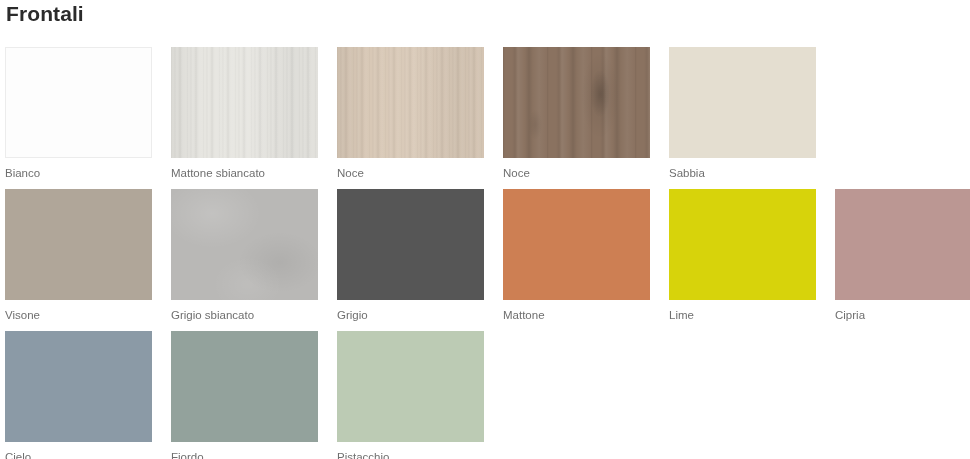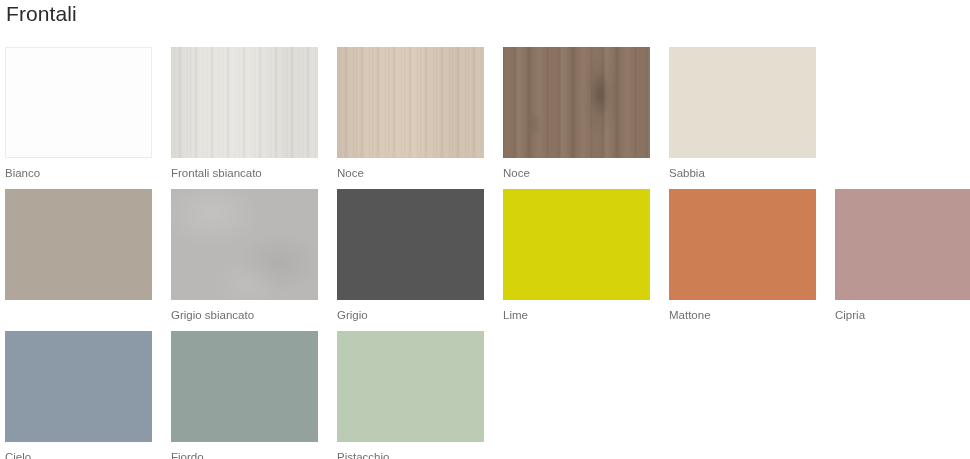--- a/index.html
+++ b/index.html
@@ -19,21 +19,21 @@
     width: 970px;
     height: 459px;
     background: #ffffff;
   }
   .page-title {
     position: absolute;
     left: 6px;
     top: 0px;
     font-size: 21px;
     line-height: 28px;
-    font-weight: 400;
+    font-weight: 700;
     color: #2b2b2b;
     letter-spacing: 0.1px;
   }
   .swatch-grid {
     position: absolute;
     left: 5px;
     top: 47px;
     width: 965px;
   }
   .swatch-row {
@@ -114,21 +114,21 @@
       <div class="swatch-row">
         <div class="swatch-cell">
           <div class="swatch bordered" style="background: rgb(253, 253, 253);"></div>
           <div class="swatch-label">Bianco</div>
         </div>
         <div class="swatch-cell">
           <div class="swatch" style="background: rgb(230, 229, 224);">
             <span class="grain fine"></span>
             <span class="grain soft-shade"></span>
           </div>
-          <div class="swatch-label">Frontali sbiancato</div>
+          <div class="swatch-label">Mattone sbiancato</div>
         </div>
         <div class="swatch-cell">
           <div class="swatch" style="background: rgb(216, 200, 182);">
             <span class="grain fine"></span>
             <span class="grain soft-shade"></span>
           </div>
           <div class="swatch-label">Noce</div>
         </div>
         <div class="swatch-cell">
           <div class="swatch" style="background: rgb(138, 114, 96);">
@@ -138,38 +138,39 @@
           <div class="swatch-label">Noce</div>
         </div>
         <div class="swatch-cell">
           <div class="swatch" style="background: rgb(228, 222, 208);"></div>
           <div class="swatch-label">Sabbia</div>
         </div>
       </div>
       <div class="swatch-row">
         <div class="swatch-cell">
           <div class="swatch" style="background: rgb(176, 166, 153);"></div>
+          <div class="swatch-label">Visone</div>
         </div>
         <div class="swatch-cell">
           <div class="swatch" style="background: rgb(185, 184, 182);">
             <span class="mottle"></span>
           </div>
           <div class="swatch-label">Grigio sbiancato</div>
         </div>
         <div class="swatch-cell">
           <div class="swatch" style="background: rgb(86, 86, 86);"></div>
           <div class="swatch-label">Grigio</div>
         </div>
         <div class="swatch-cell">
+          <div class="swatch" style="background: rgb(205, 127, 83);"></div>
+          <div class="swatch-label">Mattone</div>
+        </div>
+        <div class="swatch-cell">
           <div class="swatch" style="background: rgb(215, 211, 11);"></div>
           <div class="swatch-label">Lime</div>
-        </div>
-        <div class="swatch-cell">
-          <div class="swatch" style="background: rgb(205, 127, 83);"></div>
-          <div class="swatch-label">Mattone</div>
         </div>
         <div class="swatch-cell">
           <div class="swatch" style="background: rgb(187, 151, 147);"></div>
           <div class="swatch-label">Cipria</div>
         </div>
       </div>
       <div class="swatch-row">
         <div class="swatch-cell">
           <div class="swatch" style="background: rgb(139, 154, 166);"></div>
           <div class="swatch-label">Cielo</div>

